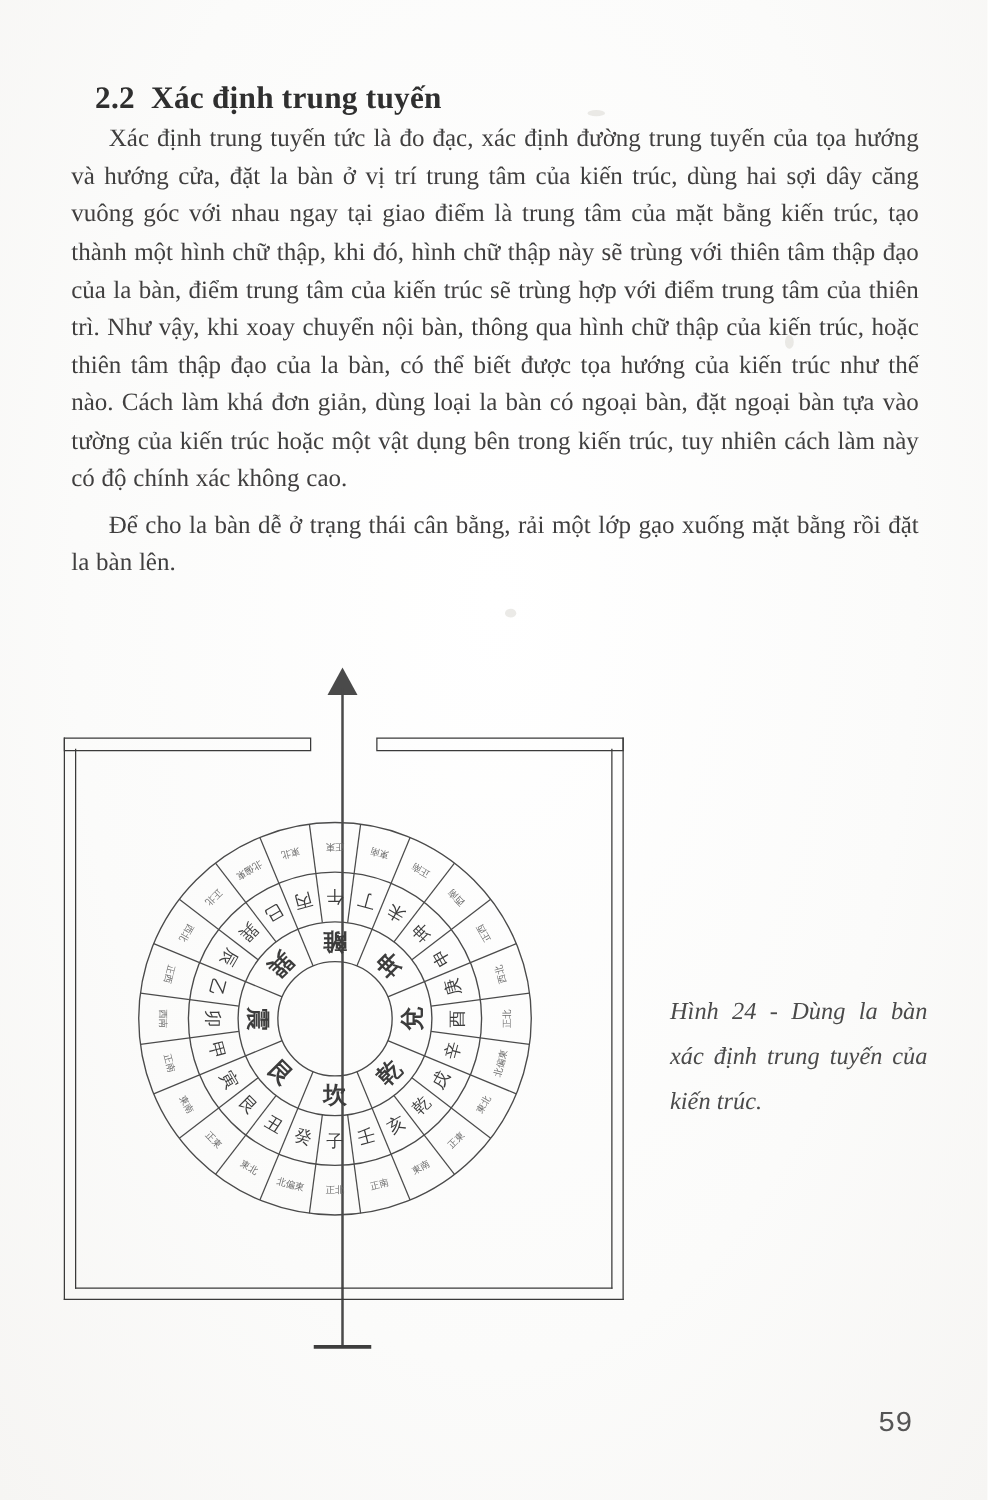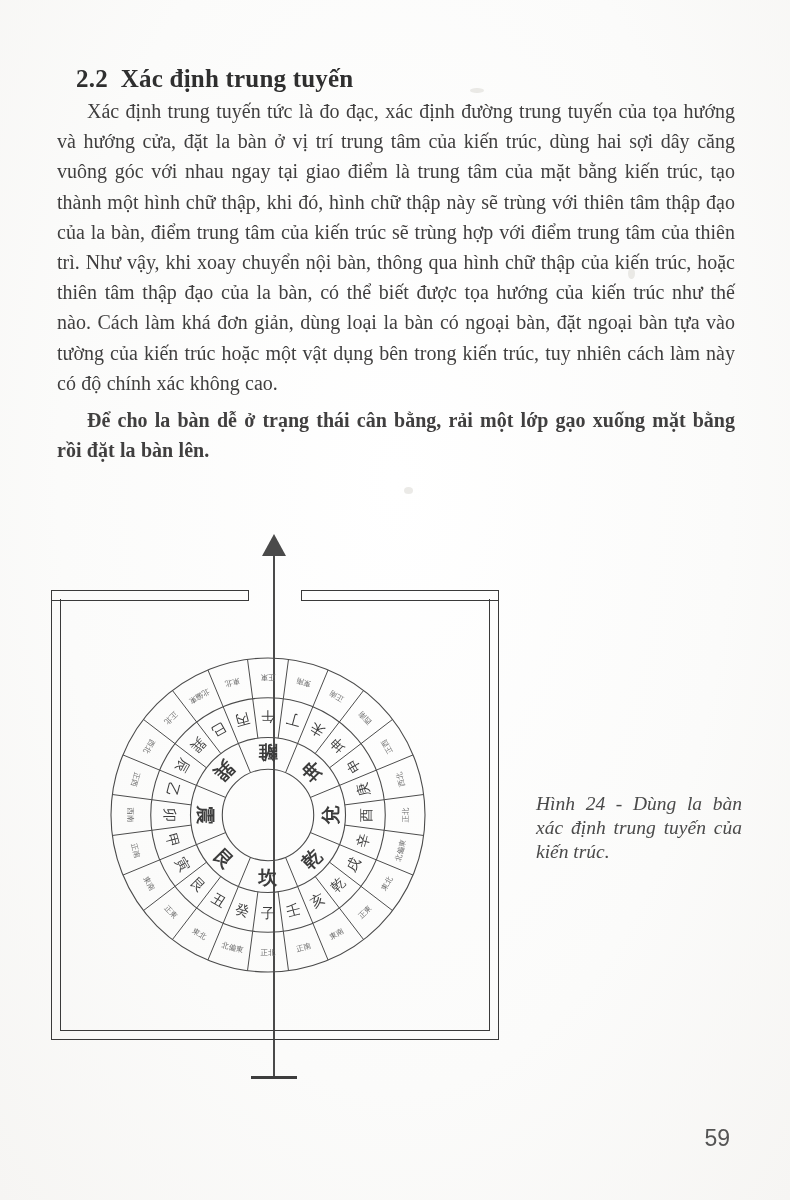--- a/index.html
+++ b/index.html
@@ -46,21 +46,21 @@
   .para {
     margin: 0;
     font-size: 20px;
     line-height: 30.2px;
     text-align: justify;
     text-justify: inter-word;
     color: #403f3f;
     text-indent: 30px;
     word-spacing: .4px;
   }
-  .para + .para { margin-top: 7px; font-weight: bold; }
+  .para + .para { margin-top: 7px; }
 
   
   .figure {
     position: absolute;
     left: 45px;
     top: 534px;
     width: 470px;
     height: 560px;
   }
 
@@ -133,32 +133,32 @@
   .luopan svg { display: block; width: 100%; height: 100%; }
 
   
   .caption {
     position: absolute;
     left: 536px;
     top: 792px;
     width: 206px;
     font-style: italic;
     font-size: 19.5px;
-    line-height: 24px;
+    line-height: 36px;
     color: #4a4a4a;
     text-align: justify;
     text-justify: inter-word;
   }
 
   
   .page-number {
     position: absolute;
     right: 60px;
     bottom: 48px;
-    font-family: Liberation Sans, sans-serif;
+    font-family: Liberation Mono, monospace;
     font-size: 23px;
     color: #555;
   }
 
   
   .speck {
     position: absolute;
     background: #d8d5d0;
     opacity: .5;
     border-radius: 50%;

